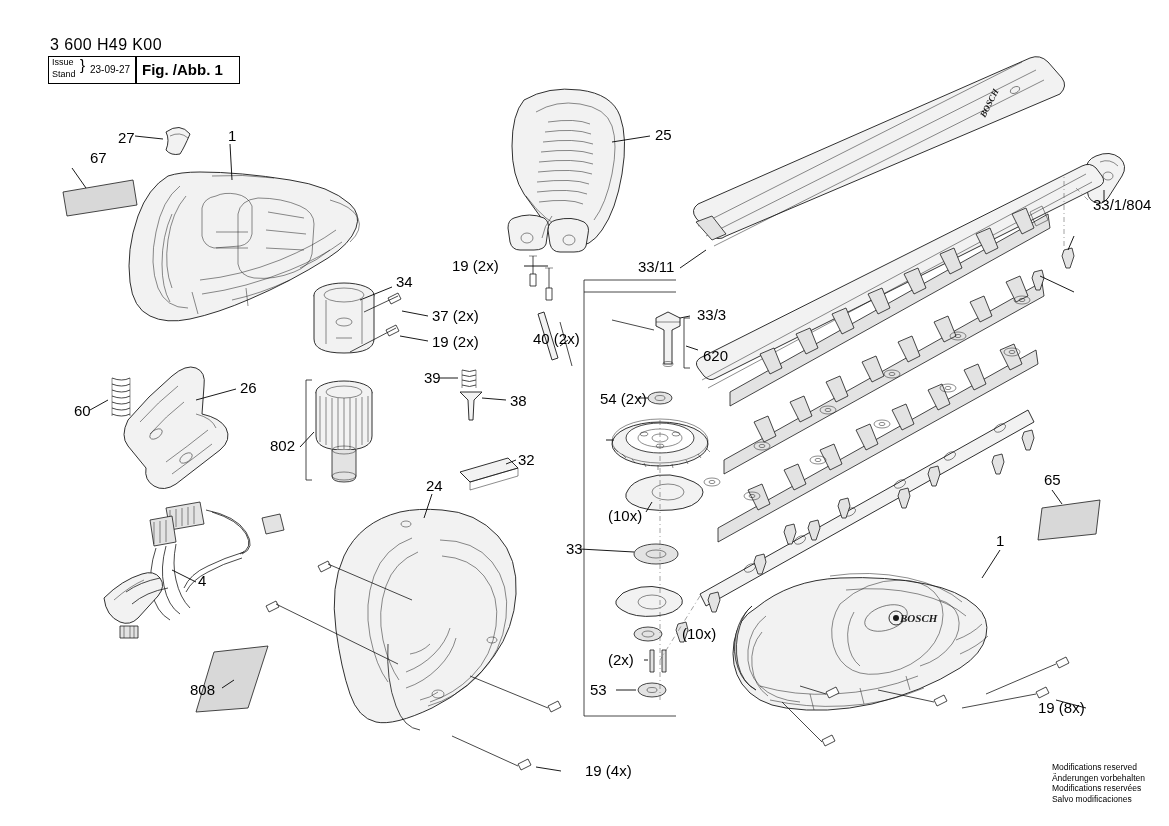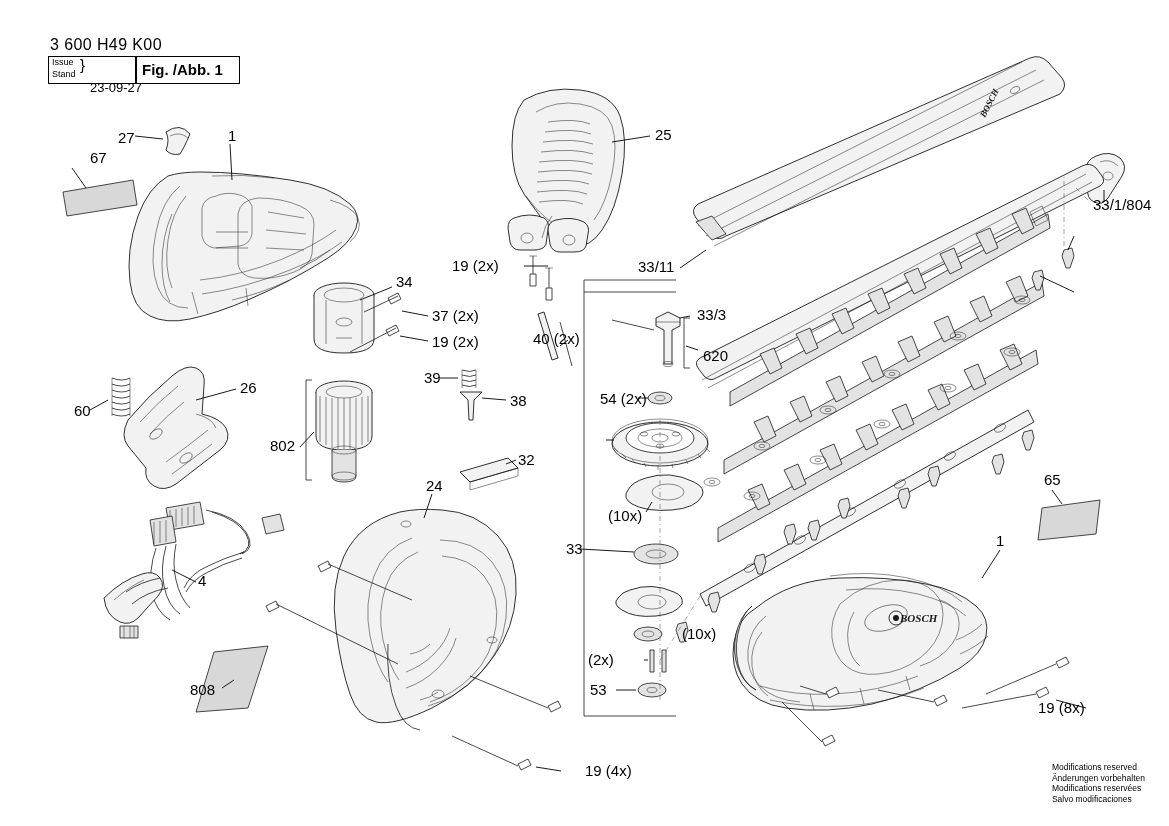--- a/index.html
+++ b/index.html
@@ -39,22 +39,22 @@
     white-space: nowrap;
   }
   #issue-brace {
     position: absolute;
     left: 80px; top: 58px;
     font-size: 15px;
     line-height: 13px;
   }
   #issue-date {
     position: absolute;
-    left: 90px; top: 80px;
-    font-size: 13px;
+    left: 90px; top: 64px;
+    font-size: 10px;
     white-space: nowrap;
   }
   #fig-box {
     position: absolute;
     left: 136px; top: 56px;
     width: 104px; height: 28px;
     border: 1.6px solid #000;
     box-sizing: border-box;
   }
   #fig-label {
@@ -573,21 +573,21 @@
   <div class="lbl" style="left:74px;  top:402px;">60</div>
   <div class="lbl" style="left:270px; top:437px;">802</div>
   <div class="lbl" style="left:518px; top:451px;">32</div>
   <div class="lbl" style="left:1044px;top:471px;">65</div>
   <div class="lbl" style="left:426px; top:477px;">24</div>
   <div class="lbl" style="left:608px; top:507px;">(10x)</div>
   <div class="lbl" style="left:996px; top:532px;">1</div>
   <div class="lbl" style="left:566px; top:540px;">33</div>
   <div class="lbl" style="left:198px; top:572px;">4</div>
   <div class="lbl" style="left:682px; top:625px;">(10x)</div>
-  <div class="lbl" style="left:588px; top:651px;text-align:right;">(2x)</div>
+  <div class="lbl" style="left:608px; top:651px;text-align:right;">(2x)</div>
   <div class="lbl" style="left:190px; top:681px;">808</div>
   <div class="lbl" style="left:590px; top:681px;">53</div>
   <div class="lbl" style="left:1038px;top:699px;">19 (8x)</div>
   <div class="lbl" style="left:585px; top:762px;">19 (4x)</div>
 
   <div id="footer">Modifications reserved
 Änderungen vorbehalten
 Modifications reservées
 Salvo modificaciones</div>
 

